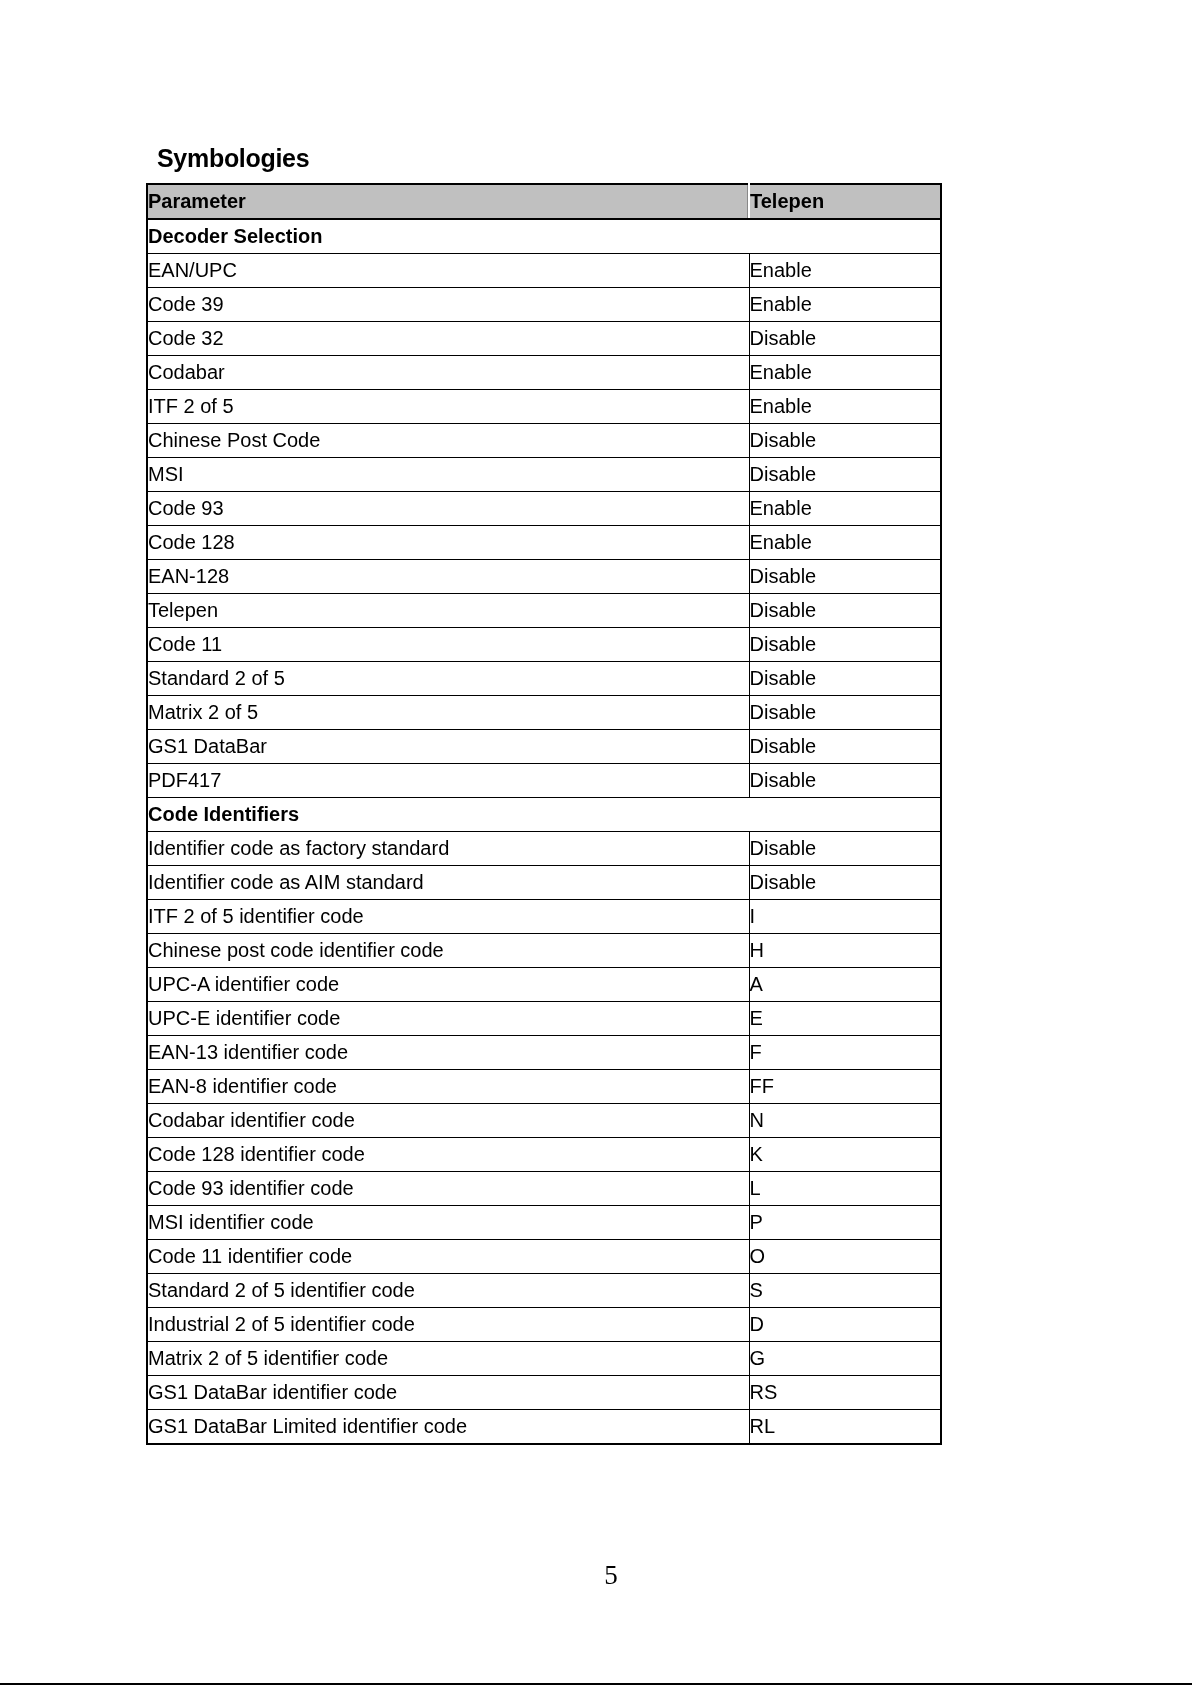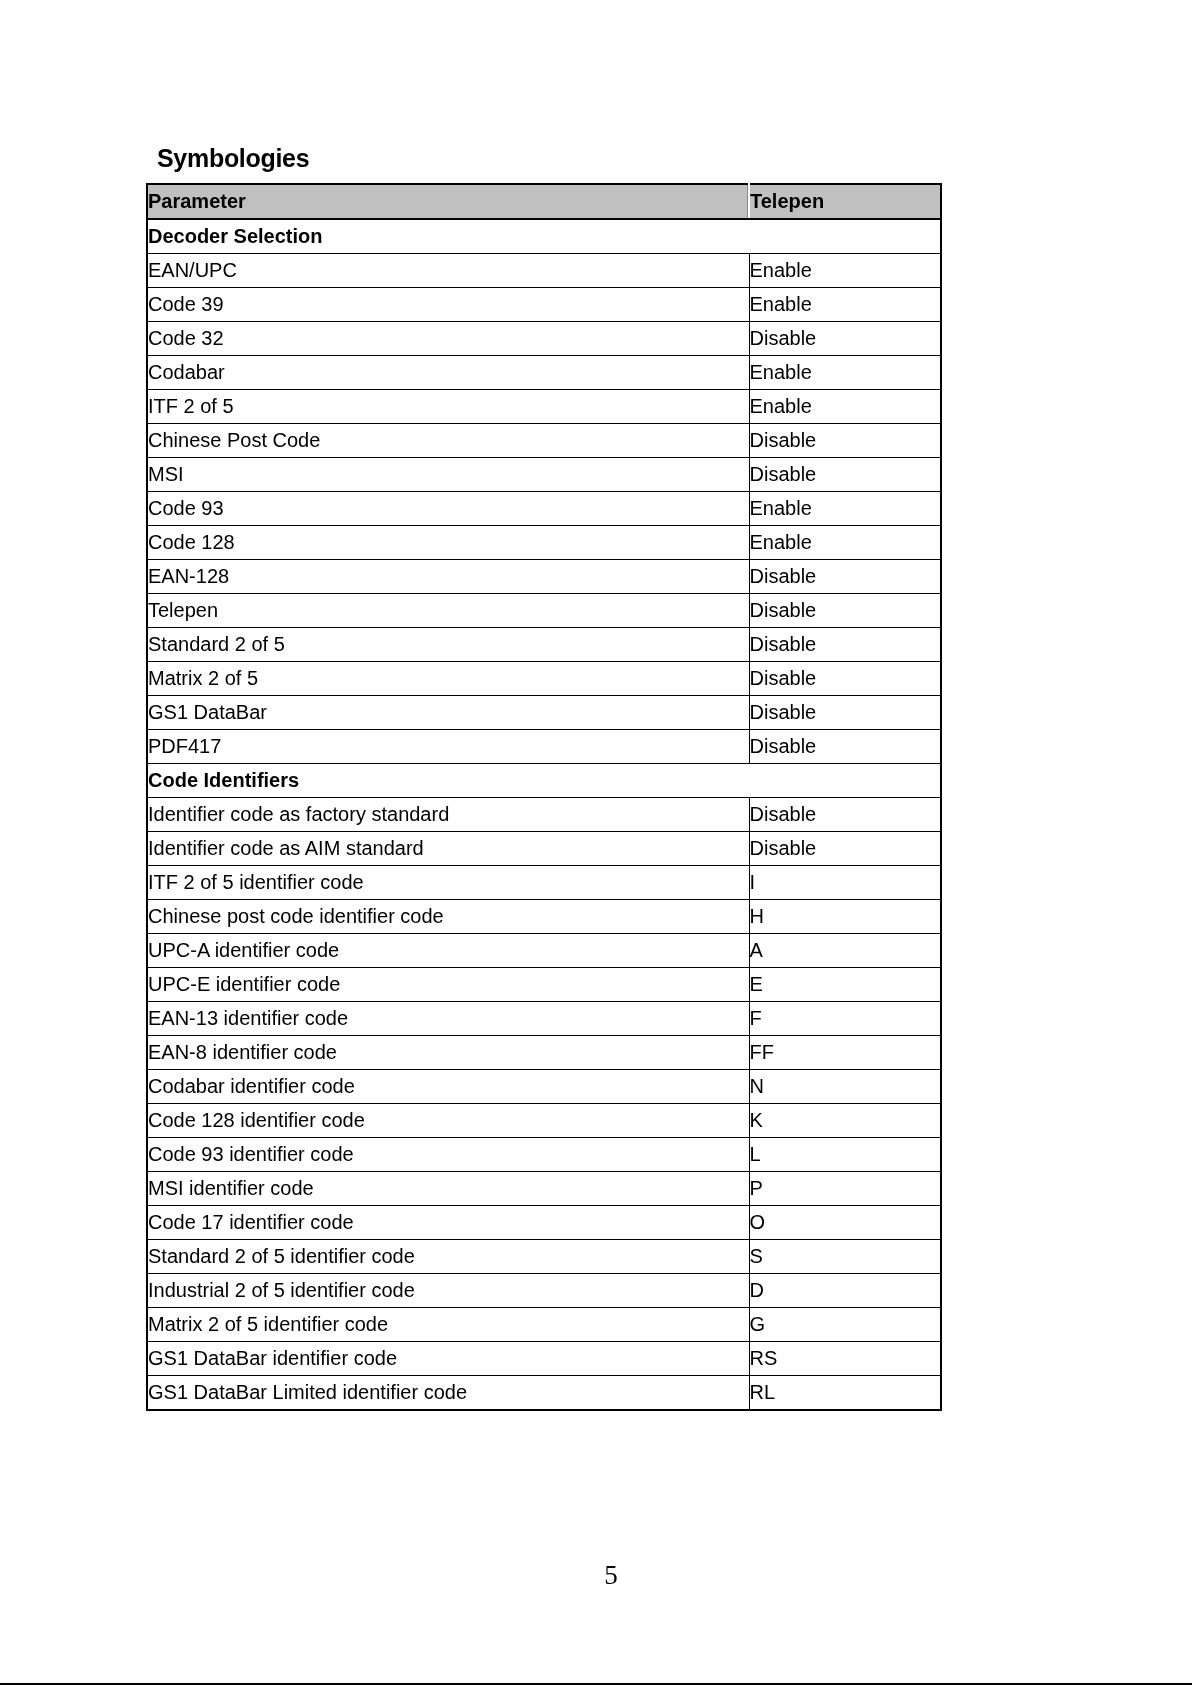--- a/index.html
+++ b/index.html
@@ -76,20 +76,24 @@
       </tr>
       <tr>
         <td class="c1">EAN-128</td>
         <td class="c2">Disable</td>
       </tr>
       <tr>
         <td class="c1">Telepen</td>
         <td class="c2">Disable</td>
       </tr>
       <tr>
+        <td class="c1">Code 11</td>
+        <td class="c2">Disable</td>
+      </tr>
+      <tr>
         <td class="c1">Standard 2 of 5</td>
         <td class="c2">Disable</td>
       </tr>
       <tr>
         <td class="c1">Matrix 2 of 5</td>
         <td class="c2">Disable</td>
       </tr>
       <tr>
         <td class="c1">GS1 DataBar</td>
         <td class="c2">Disable</td>
@@ -143,21 +147,21 @@
       </tr>
       <tr>
         <td class="c1">Code 93 identifier code</td>
         <td class="c2">L</td>
       </tr>
       <tr>
         <td class="c1">MSI identifier code</td>
         <td class="c2">P</td>
       </tr>
       <tr>
-        <td class="c1">Code 17 identifier code</td>
+        <td class="c1">Code 11 identifier code</td>
         <td class="c2">O</td>
       </tr>
       <tr>
         <td class="c1">Standard 2 of 5 identifier code</td>
         <td class="c2">S</td>
       </tr>
       <tr>
         <td class="c1">Industrial 2 of 5 identifier code</td>
         <td class="c2">D</td>
       </tr>

